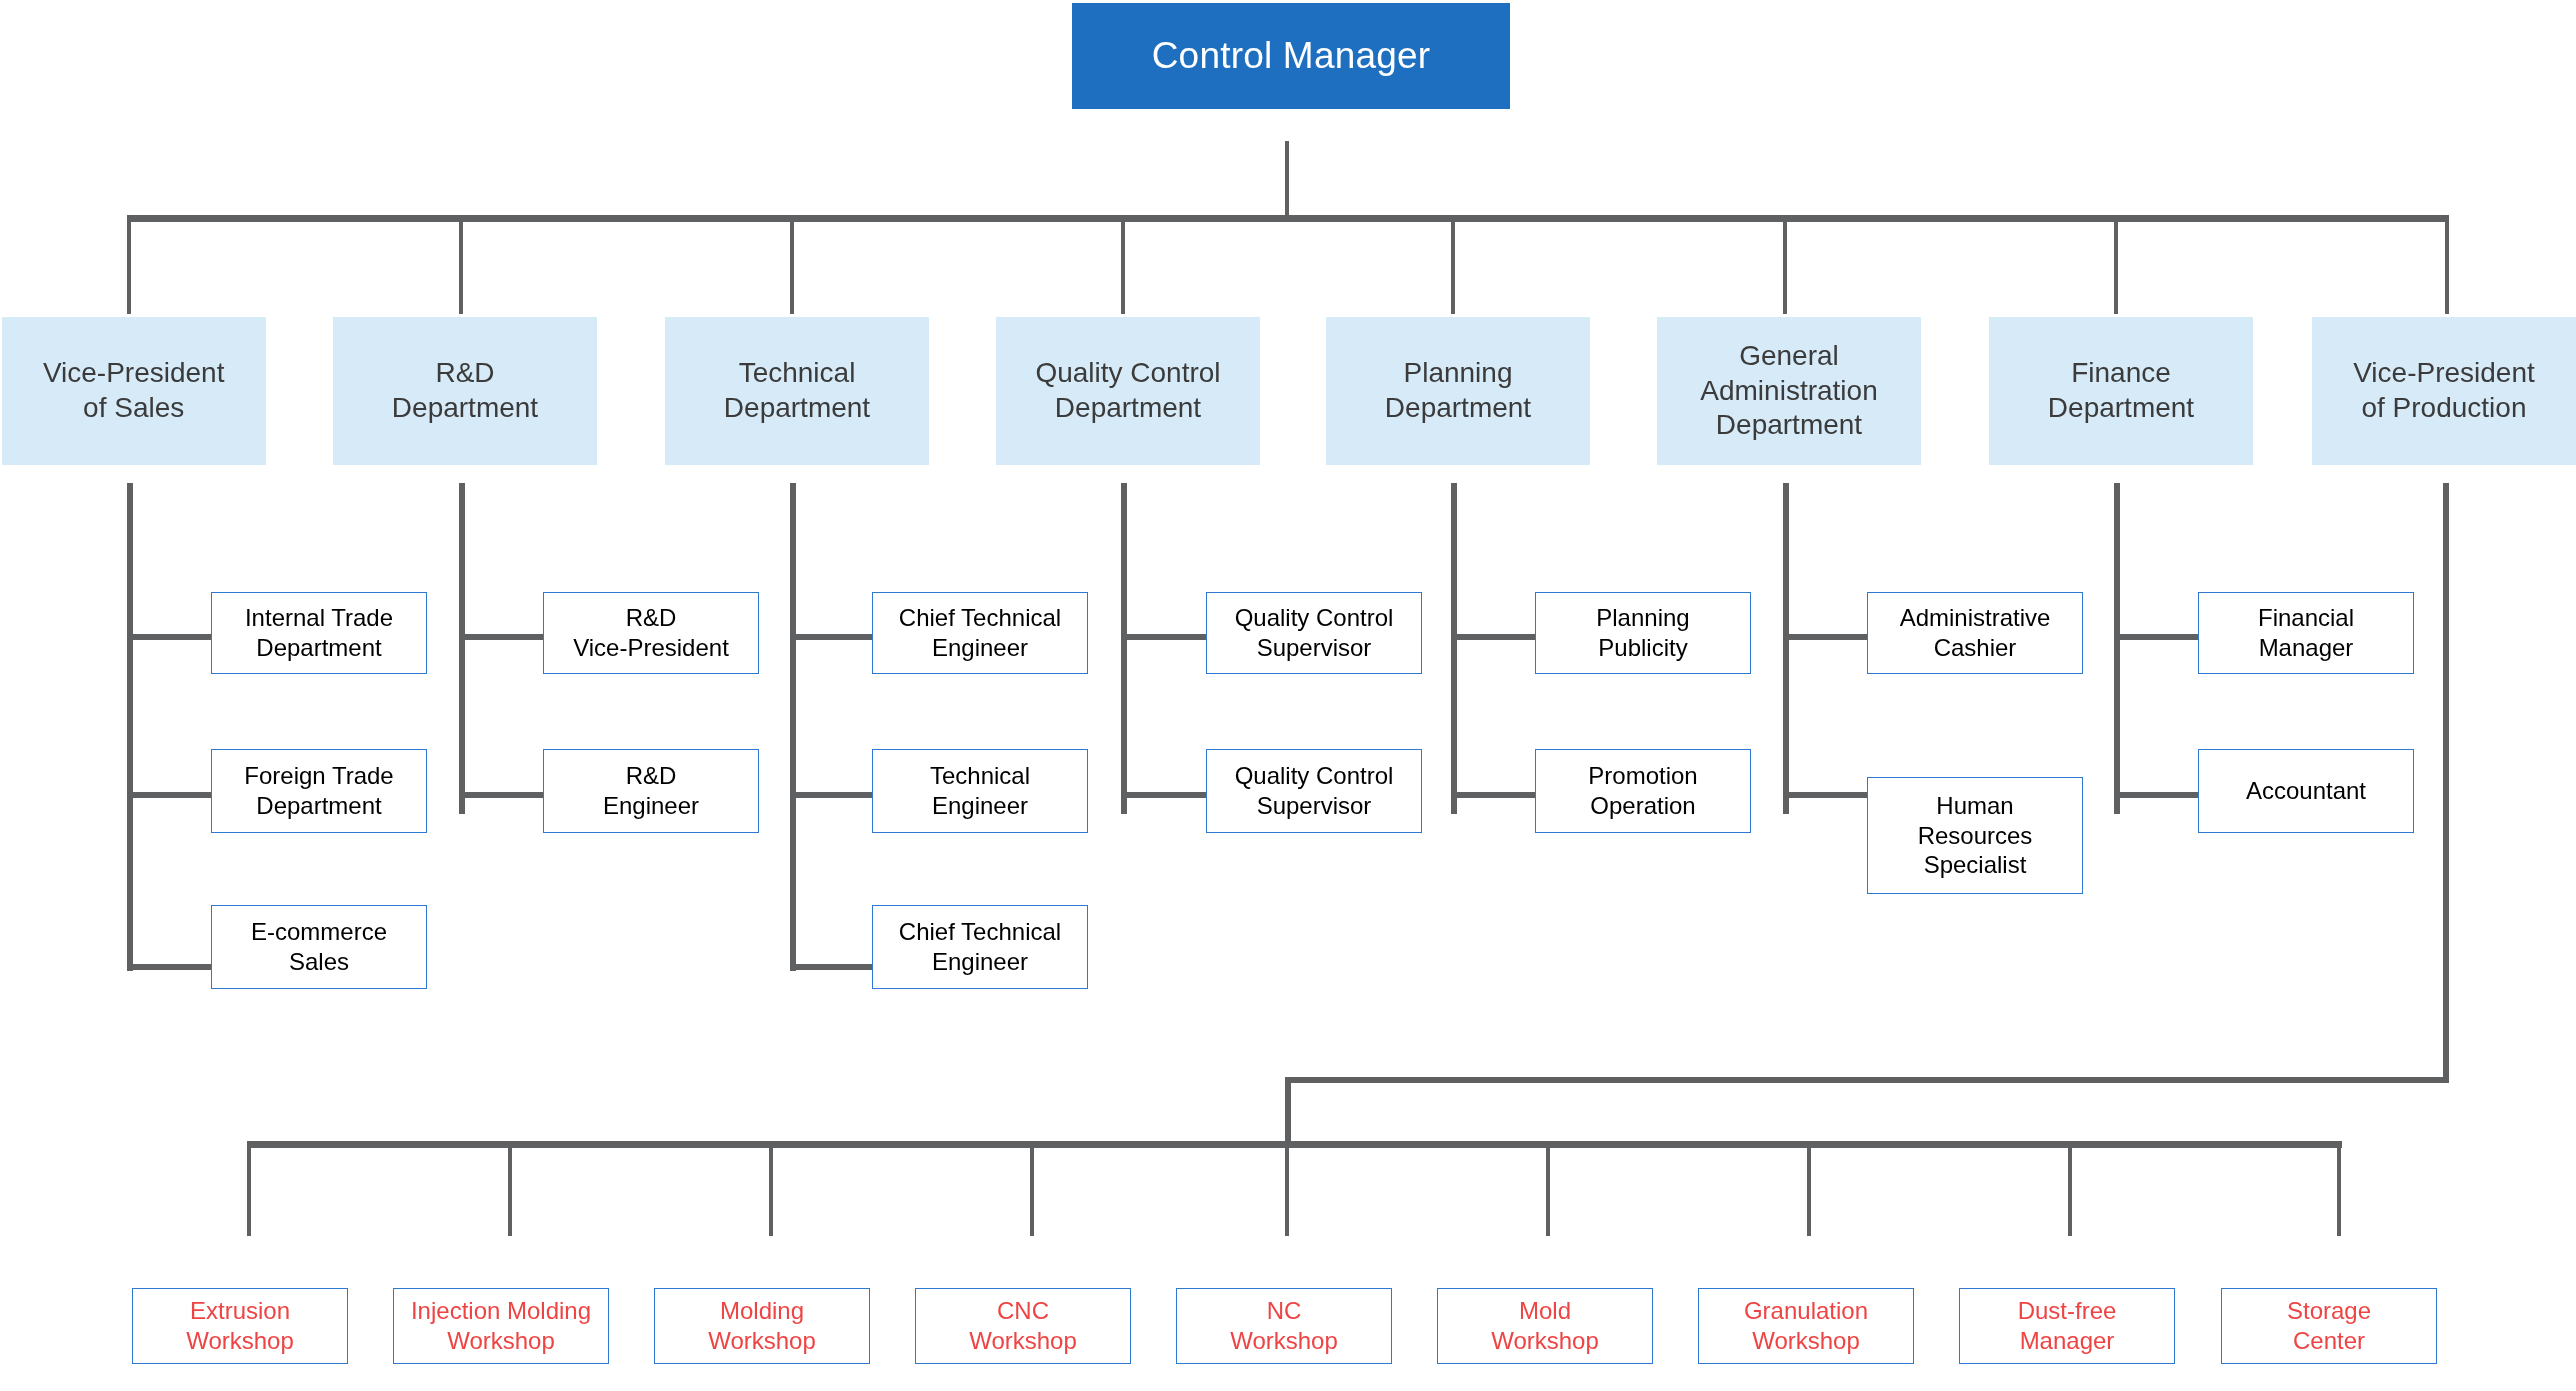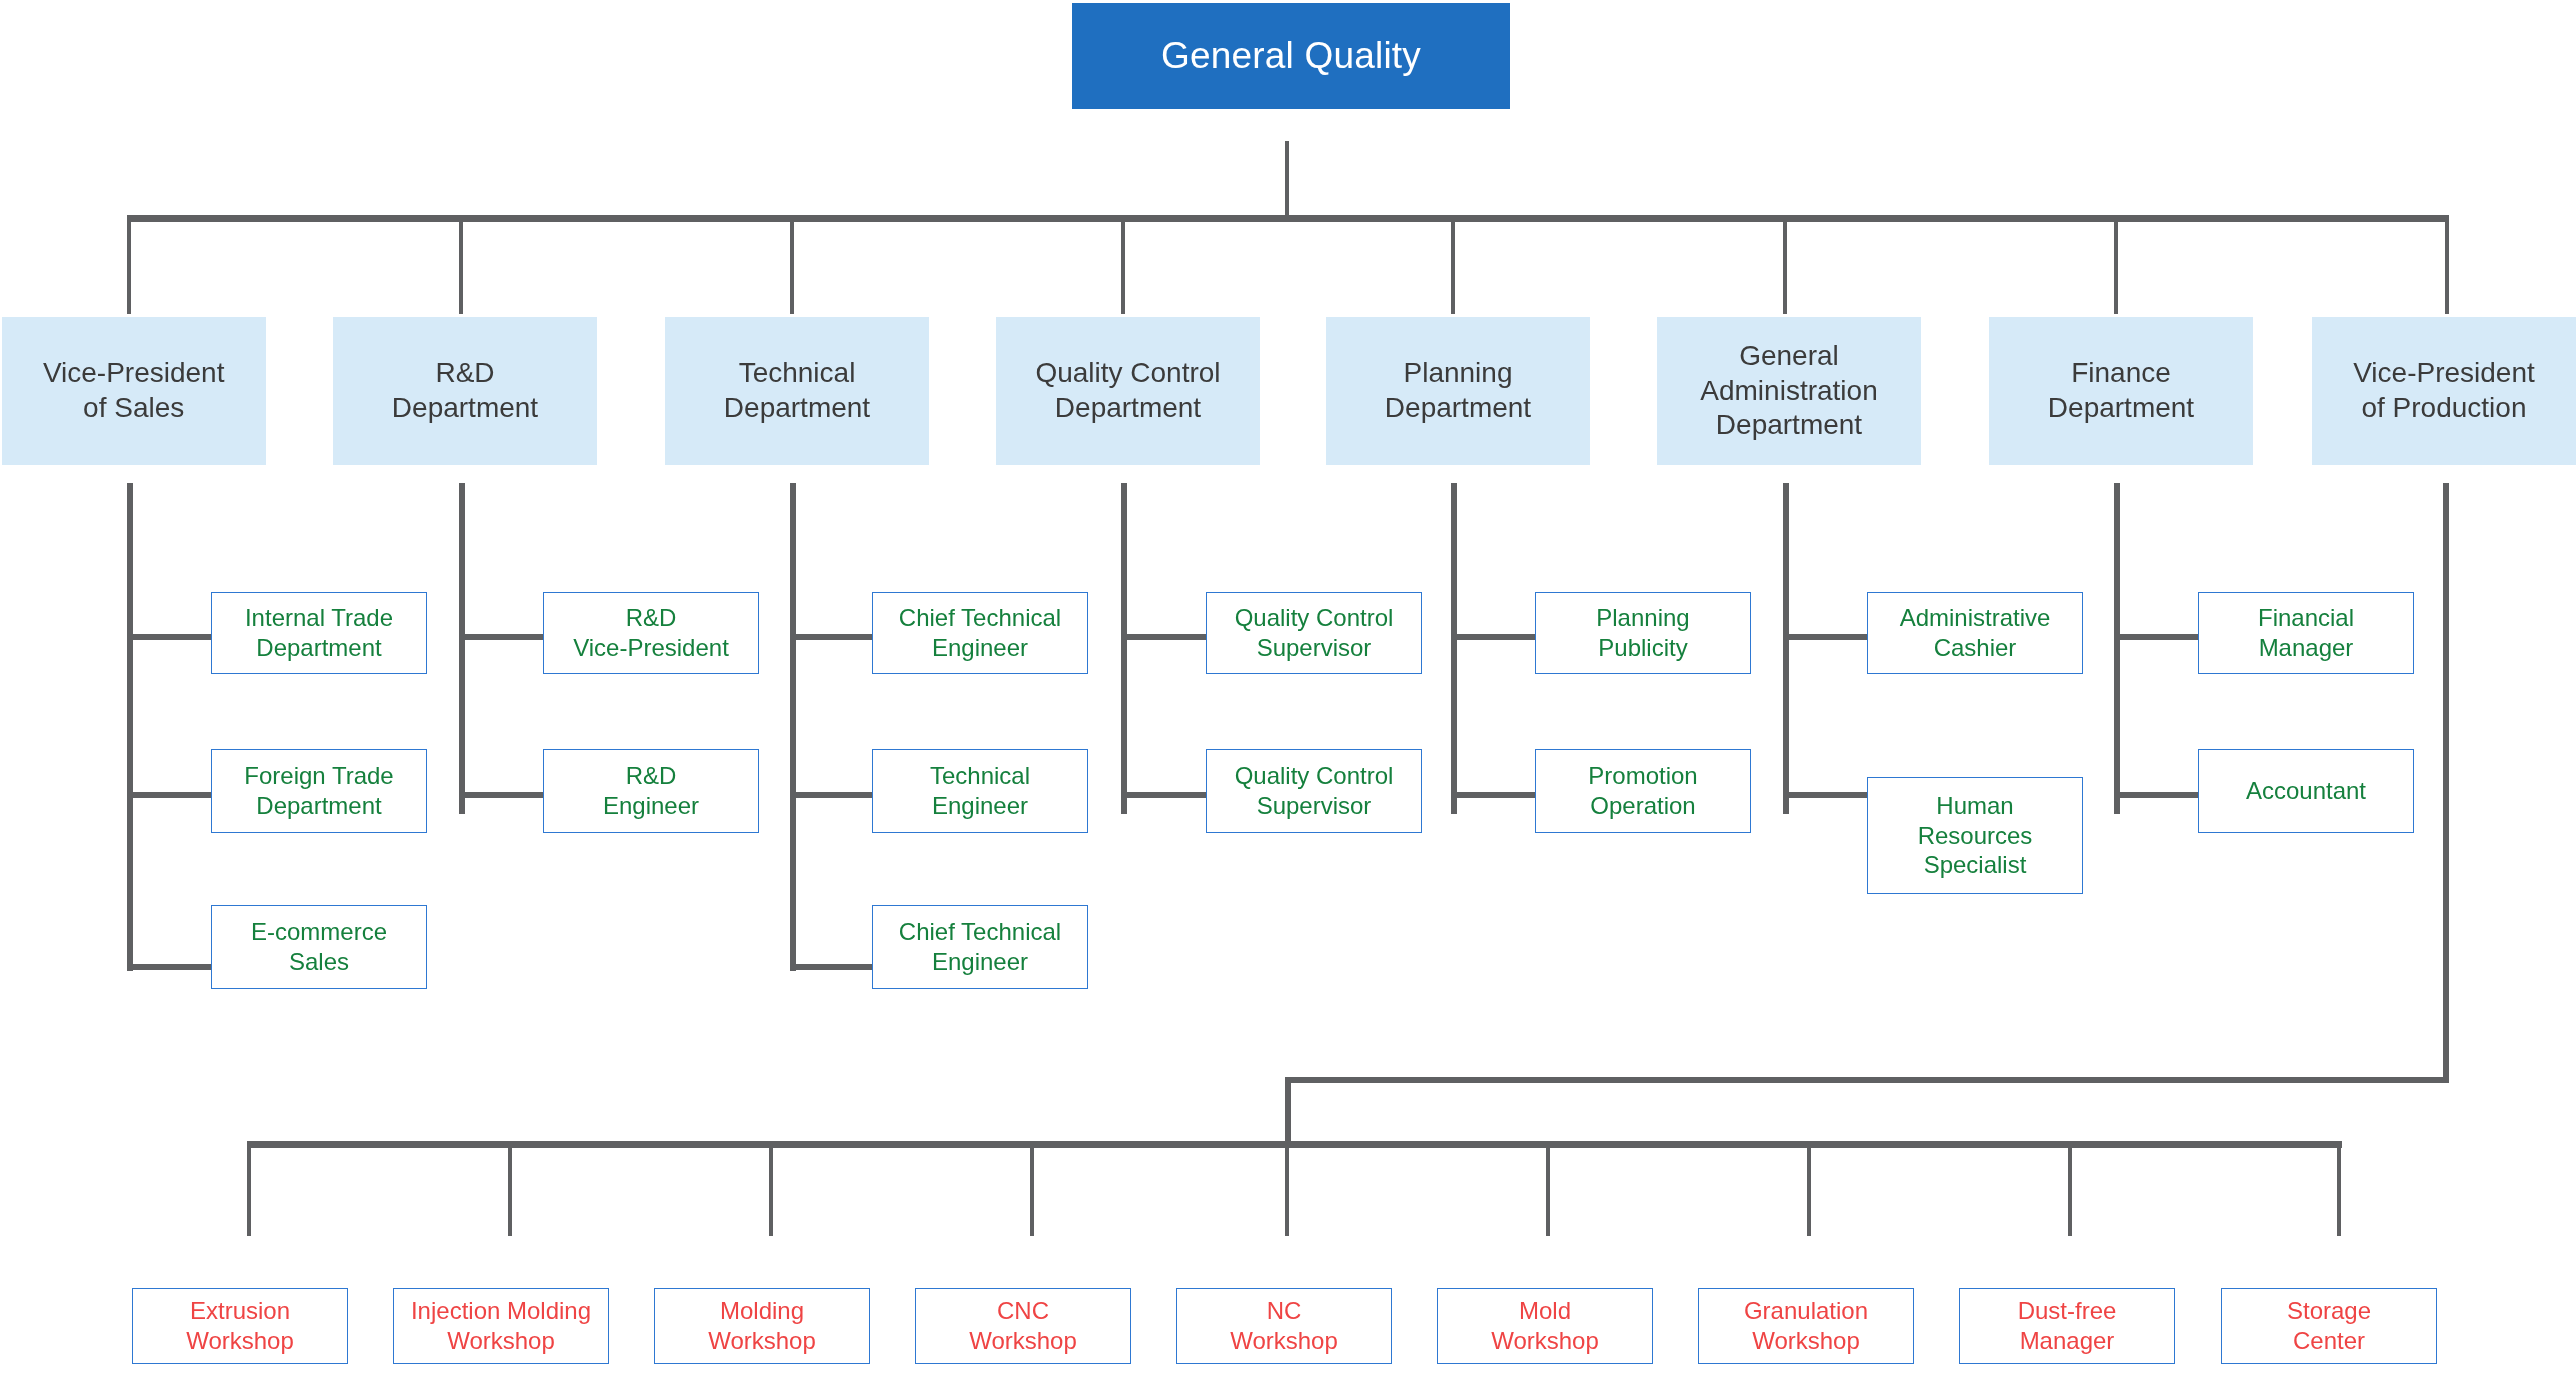--- a/index.html
+++ b/index.html
@@ -52,39 +52,39 @@
   .node-dept {
     background: #d6eaf8;
     color: #3b3b3b;
     font-size: 28px;
     font-weight: 400;
   }
 
   .node-leaf {
     background: #ffffff;
     border: 1.7px solid #2e78d2;
-    color: #15803d;
+    color: #000000;
     font-size: 24px;
     font-weight: 400;
   }
 
   .node-work {
     background: #ffffff;
     border: 1.7px solid #2e78d2;
     color: #ef4444;
     font-size: 24px;
     font-weight: 400;
   }
 </style>
 </head>
 <body>
 
 <div id="chart-root">
 
-  <div class="node node-root" style="left:1072px; top:3.4px; width:438px; height:106px;">General Quality</div>
+  <div class="node node-root" style="left:1072px; top:3.4px; width:438px; height:106px;">Control Manager</div>
 
   <div class="conn conn-v" style="left:1285px; top:141px; width:4.3px; height:76px;"></div>
 
   <div class="conn conn-h" style="left:127px; top:215px; width:2322px; height:6.9px;"></div>
 
   <div class="conn conn-v-thin" style="left:127px; top:220px; height:94px;"></div>
   <div class="conn conn-v-thin" style="left:459px; top:220px; height:94px;"></div>
   <div class="conn conn-v-thin" style="left:790px; top:220px; height:94px;"></div>
   <div class="conn conn-v-thin" style="left:1121px; top:220px; height:94px;"></div>
   <div class="conn conn-v-thin" style="left:1451px; top:220px; height:94px;"></div>

